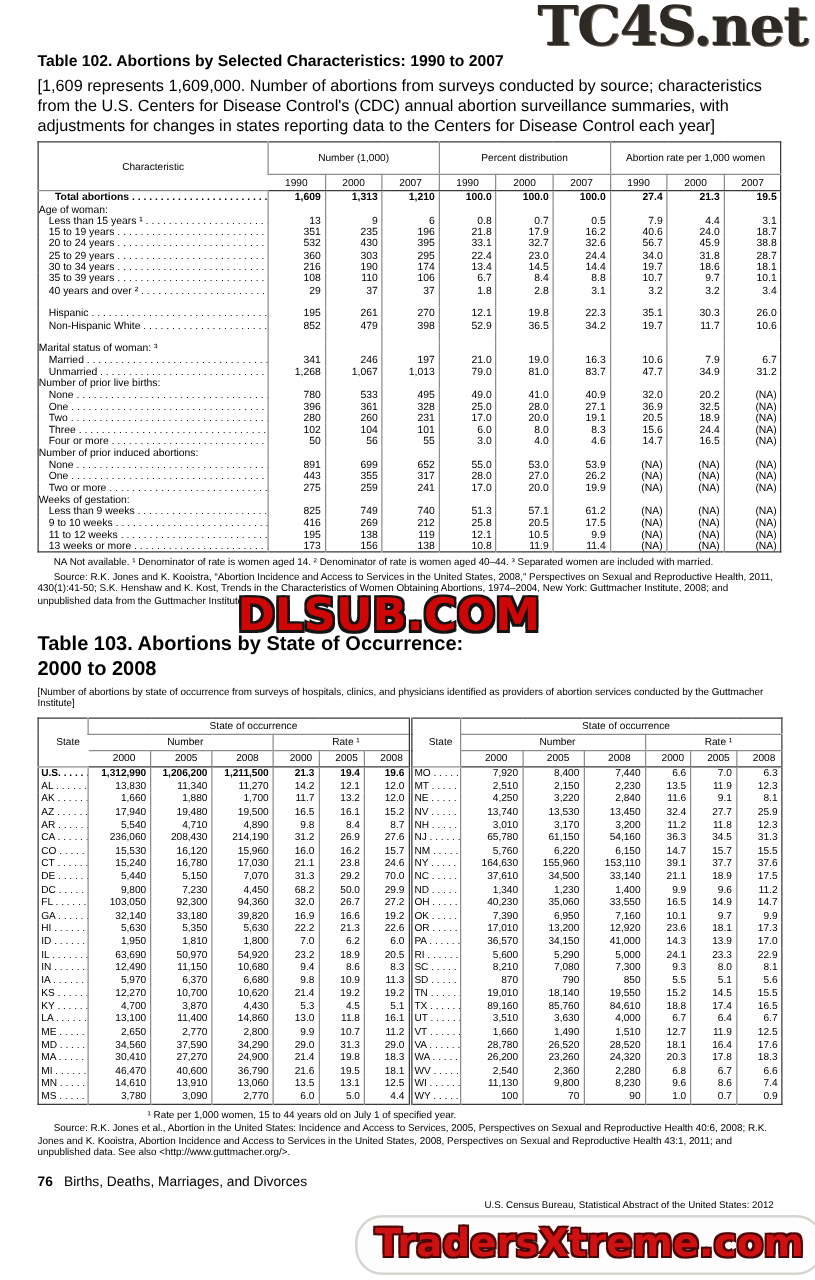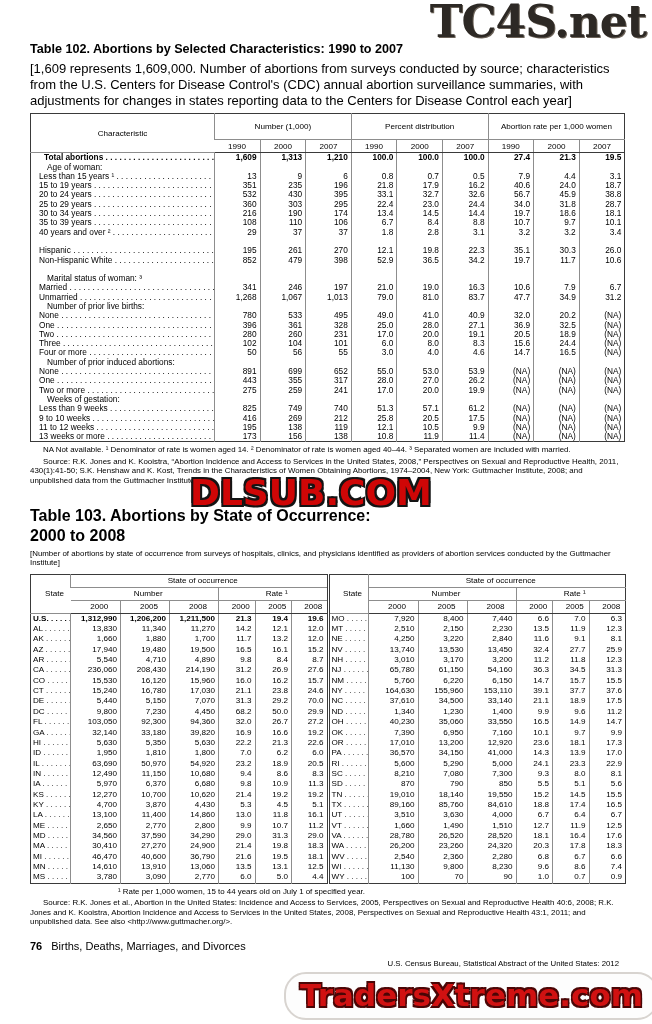--- a/index.html
+++ b/index.html
@@ -24,21 +24,21 @@
   .t102 thead tr:first-child th { height: 26px; }
   .t102 thead tr:last-child th { height: 13px; }
 
   .t102 tbody td { font-size: 8.3px; line-height: 9.3px; height: 9.3px; padding: 0 3px 0 2px; white-space: nowrap; overflow: hidden; }
   .t103 tbody td { font-size: 8.1px; line-height: 10.35px; height: 10.35px; padding: 0 3px 0 2px; white-space: nowrap; overflow: hidden; }
   td.num { text-align: right; }
   td.stub { text-align: left; }
   .t102 tr.total td { font-weight: bold; }
   .t102 tr.total td.stub { padding-left: 13px; }
   .t102 tr.item td.stub { padding-left: 8px; }
-  .t102 tr.section td.stub { padding-left: 16px; }
+  .t102 tr.section td.stub { padding-left: 0; }
   .t102 tr.spacer td { height: 9.3px; }
   .leader { color: #000; }
   .bold { font-weight: bold; }
   td.lsep, th.lsep { border-left: 3px double #3a3a3a !important; }
   .t103 thead tr th { height: 13px; padding-left: 10px; }
 
   .fn-note { font-size: 7.9px; line-height: 1.2; margin-top: 3px; text-indent: 13px; }
   .src-note { font-size: 7.9px; line-height: 1.2; margin-top: 2px; text-indent: 13px; }
   .it { }
   .fn-center { text-indent: 88px; }

